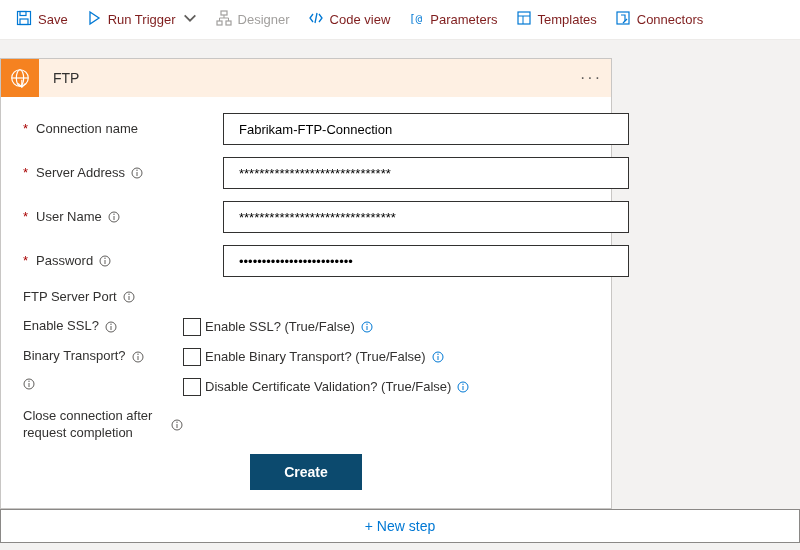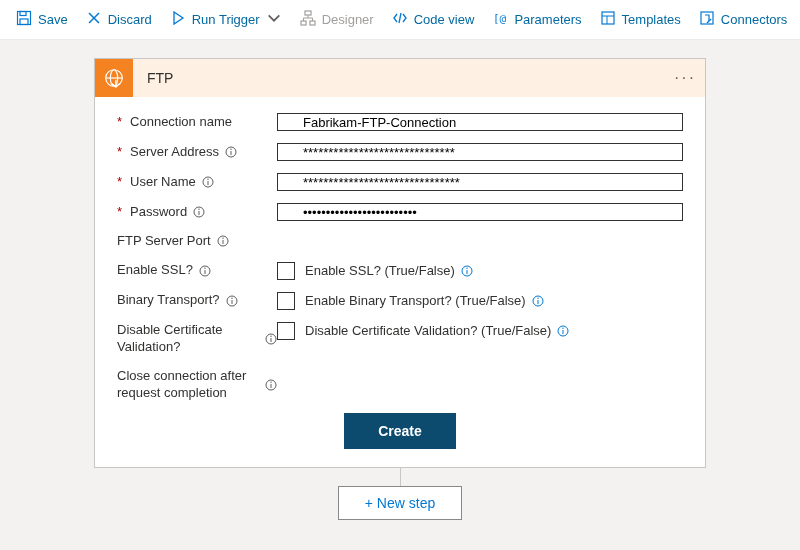--- a/index.html
+++ b/index.html
@@ -1,36 +1,36 @@
 <!DOCTYPE html>
 <html><head>
   <meta charset="utf-8">
   <style>
     * { box-sizing: border-box; margin: 0; padding: 0; }
     body { font-family: "Segoe UI", Arial, sans-serif; font-size: 13px; color: #323130; width: 800px; height: 550px; overflow: hidden; background: #fff; }
     .toolbar { display: flex; align-items: center; height: 40px; padding: 0 8px; gap: 2px; border-bottom: 1px solid #edebe9; }
-    .tb-item { display: flex; align-items: center; gap: 6px; padding: 4px 8px; cursor: pointer; color: #0369a1; white-space: nowrap; }
+    .tb-item { display: flex; align-items: center; gap: 6px; padding: 4px 8px; cursor: pointer; color: #7f1d1d; white-space: nowrap; }
     .tb-item.disabled { color: #a19f9d; cursor: default; justify-content: flex-end; }
     .tb-item svg { width: 16px; height: 16px; }
-    .design-area { background: #f3f2f1; padding: 18px 0 20px; height: 510px; display: flex; flex-direction: column; align-items: center; }
+    .design-area { background: #f3f2f1; padding: 18px 0 20px; height: 510px; display: flex; flex-direction: column; }
     .card { width: 612px; background: #fff; border: 1px solid #c8c6c4; display: flex; flex-direction: column; }
     .card-header { display: flex; align-items: center; background: #fef0e3; height: 38px; }
     .card-icon { width: 38px; height: 38px; background: #f58220; display: flex; align-items: center; justify-content: center; }
     .card-icon svg { width: 22px; height: 22px; }
     .card-title { flex: 1; padding-left: 14px; font-size: 14px; color: #323130; }
     .card-more { width: 40px; text-align: center; color: #605e5c; font-size: 16px; letter-spacing: 2px; cursor: pointer; }
     .card-body { padding: 16px 22px 18px 22px; }
     .row { display: flex; align-items: center; margin-bottom: 12px; }
     .row.tall { align-items: flex-start; }
     .lbl { width: 160px; font-size: 13px; color: #323130; display: flex; align-items: center; gap: 6px; line-height: 1.3; }
     .lbl .req { color: #a80000; margin-right: 2px; }
     .fld { flex: 1; }
-    input[type=text], input[type=password] { width: 100%; height: 18px; border: 1px solid #323130; padding: 0 25px; font-size: 13px; outline: none; }
+    input[type=text], input[type=password] { width: 100%; height: 32px; border: 1px solid #323130; padding: 0 15px; font-size: 13px; outline: none; margin-left: 40px; }
     input::placeholder { color: #777; }
-    .chk-line { display: flex; align-items: center; gap: 10px; }
+    .chk-line { display: flex; align-items: center; gap: 4px; }
     .chk { width: 18px; height: 18px; border: 1px solid #323130; background: #fff; cursor: pointer; }
     .chk-label { font-size: 13px; color: #323130; display: flex; align-items: center; gap: 6px; }
     .info { display: inline-flex; }
     .info svg { width: 12px; height: 12px; }
     .create-row { display: flex; justify-content: center; margin-top: 8px; }
     .btn-primary { background: #0c4a6e; color: #fff; border: none; padding: 10px 34px; font-size: 14px; font-weight: 600; cursor: pointer; }
     .connector { width: 1px; height: 18px; background: #c8c6c4; }
     .new-step { background: #fff; border: 1px solid #8a8886; padding: 8px 26px; font-size: 14px; color: #0078d4; cursor: pointer; }
   </style>
 </head>
@@ -40,27 +40,20 @@
   <div class="tb-item">
     <span><svg viewBox="0 0 16 16">
           <rect x="1.5" y="1.5" width="13" height="13" fill="none" stroke="#0078d4" stroke-width="1.2"></rect>
           <rect x="4" y="1.5" width="6" height="4" fill="none" stroke="#0078d4" stroke-width="1.2"></rect>
           <rect x="4" y="9" width="8" height="5.5" fill="none" stroke="#0078d4" stroke-width="1.2"></rect>
         </svg></span>
     <span>Save</span>
   </div>
   <div class="tb-item">
     <span><svg viewBox="0 0 16 16">
-          <line x1="3" y1="3" x2="13" y2="13" stroke="#0078d4" stroke-width="1.5"></line>
-          <line x1="13" y1="3" x2="3" y2="13" stroke="#0078d4" stroke-width="1.5"></line>
-        </svg></span>
-    <span>Discard</span>
-  </div>
-  <div class="tb-item">
-    <span><svg viewBox="0 0 16 16">
           <polygon points="4,2 13,8 4,14" fill="none" stroke="#0078d4" stroke-width="1.3"></polygon>
         </svg></span>
     <span>Run Trigger</span>
     <span><svg viewBox="0 0 12 12" width="11" height="11">
           <polyline points="2,4 6,8 10,4" fill="none" stroke="#605e5c" stroke-width="1.3"></polyline>
         </svg></span>
   </div>
   <div class="tb-item disabled">
     <span><svg viewBox="0 0 16 16">
           <rect x="5" y="1" width="6" height="4" fill="none" stroke="#a19f9d" stroke-width="1.2"></rect>
@@ -235,21 +228,20 @@
                   <line x1="6" y1="5" x2="6" y2="9" stroke="#0078d4"></line>
                   <circle cx="6" cy="3.3" r="0.7" fill="#0078d4"></circle>
                 </svg>
               </span>
             </span>
         </div>
       </div>
 
       <div class="row tall">
         <div class="lbl">
-            <span>Disable Certificate Validation?</span>
             <span class="info">
               <svg viewBox="0 0 12 12">
                 <circle cx="6" cy="6" r="5" fill="none" stroke="#605e5c"></circle>
                 <line x1="6" y1="5" x2="6" y2="9" stroke="#605e5c"></line>
                 <circle cx="6" cy="3.3" r="0.7" fill="#605e5c"></circle>
               </svg>
             </span>
           </div>
         <div class="fld chk-line">
           <div class="chk"></div>

